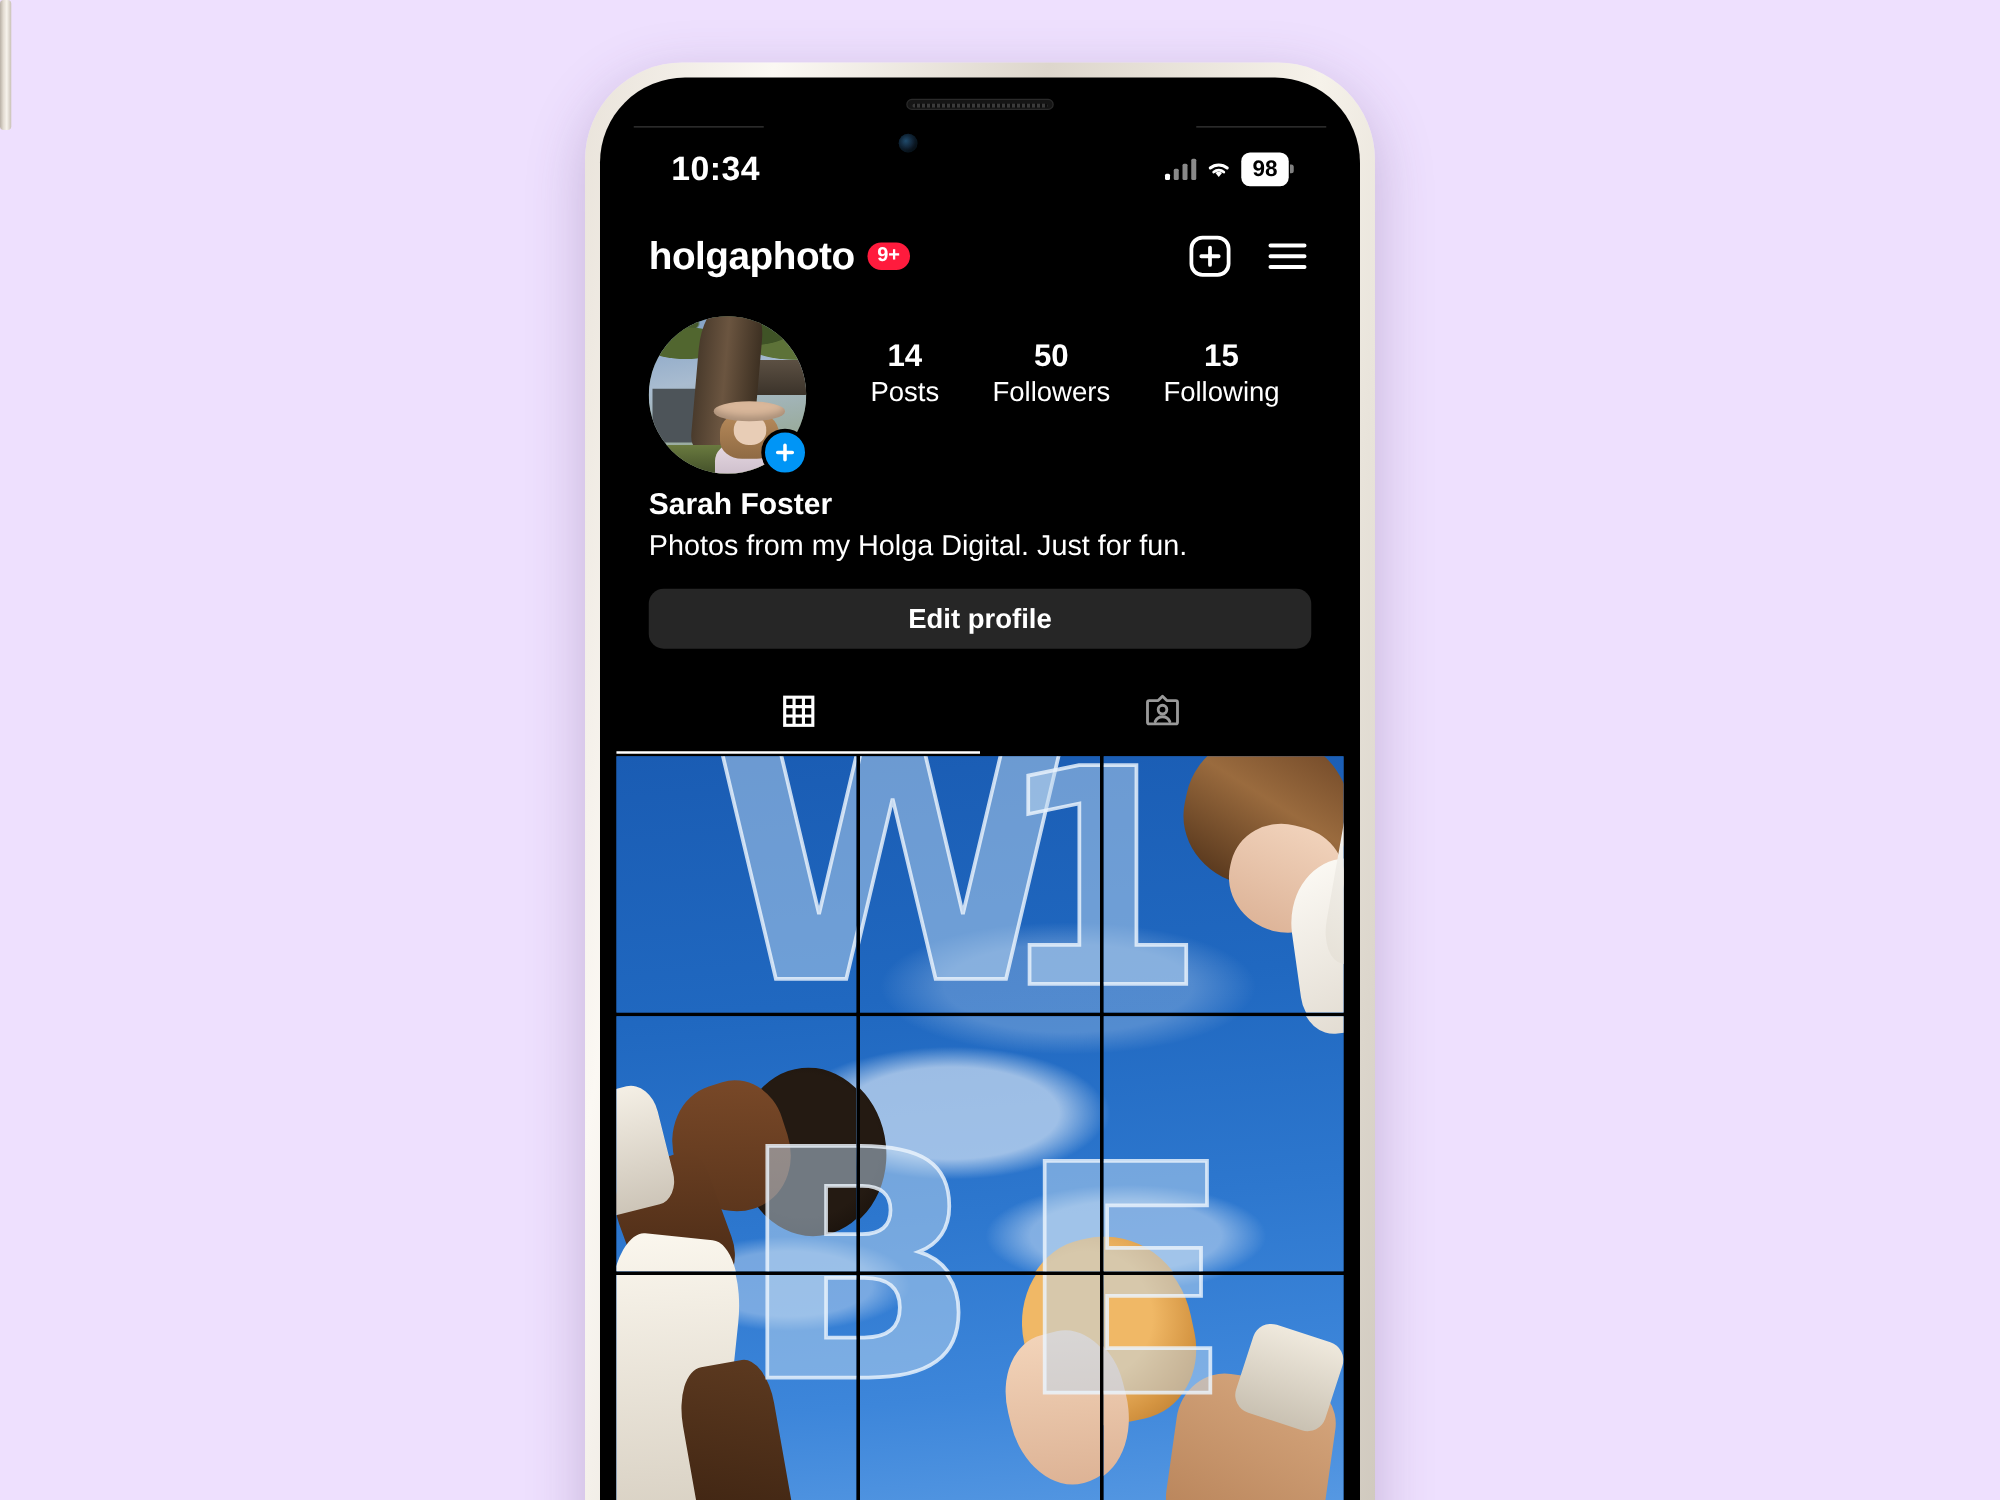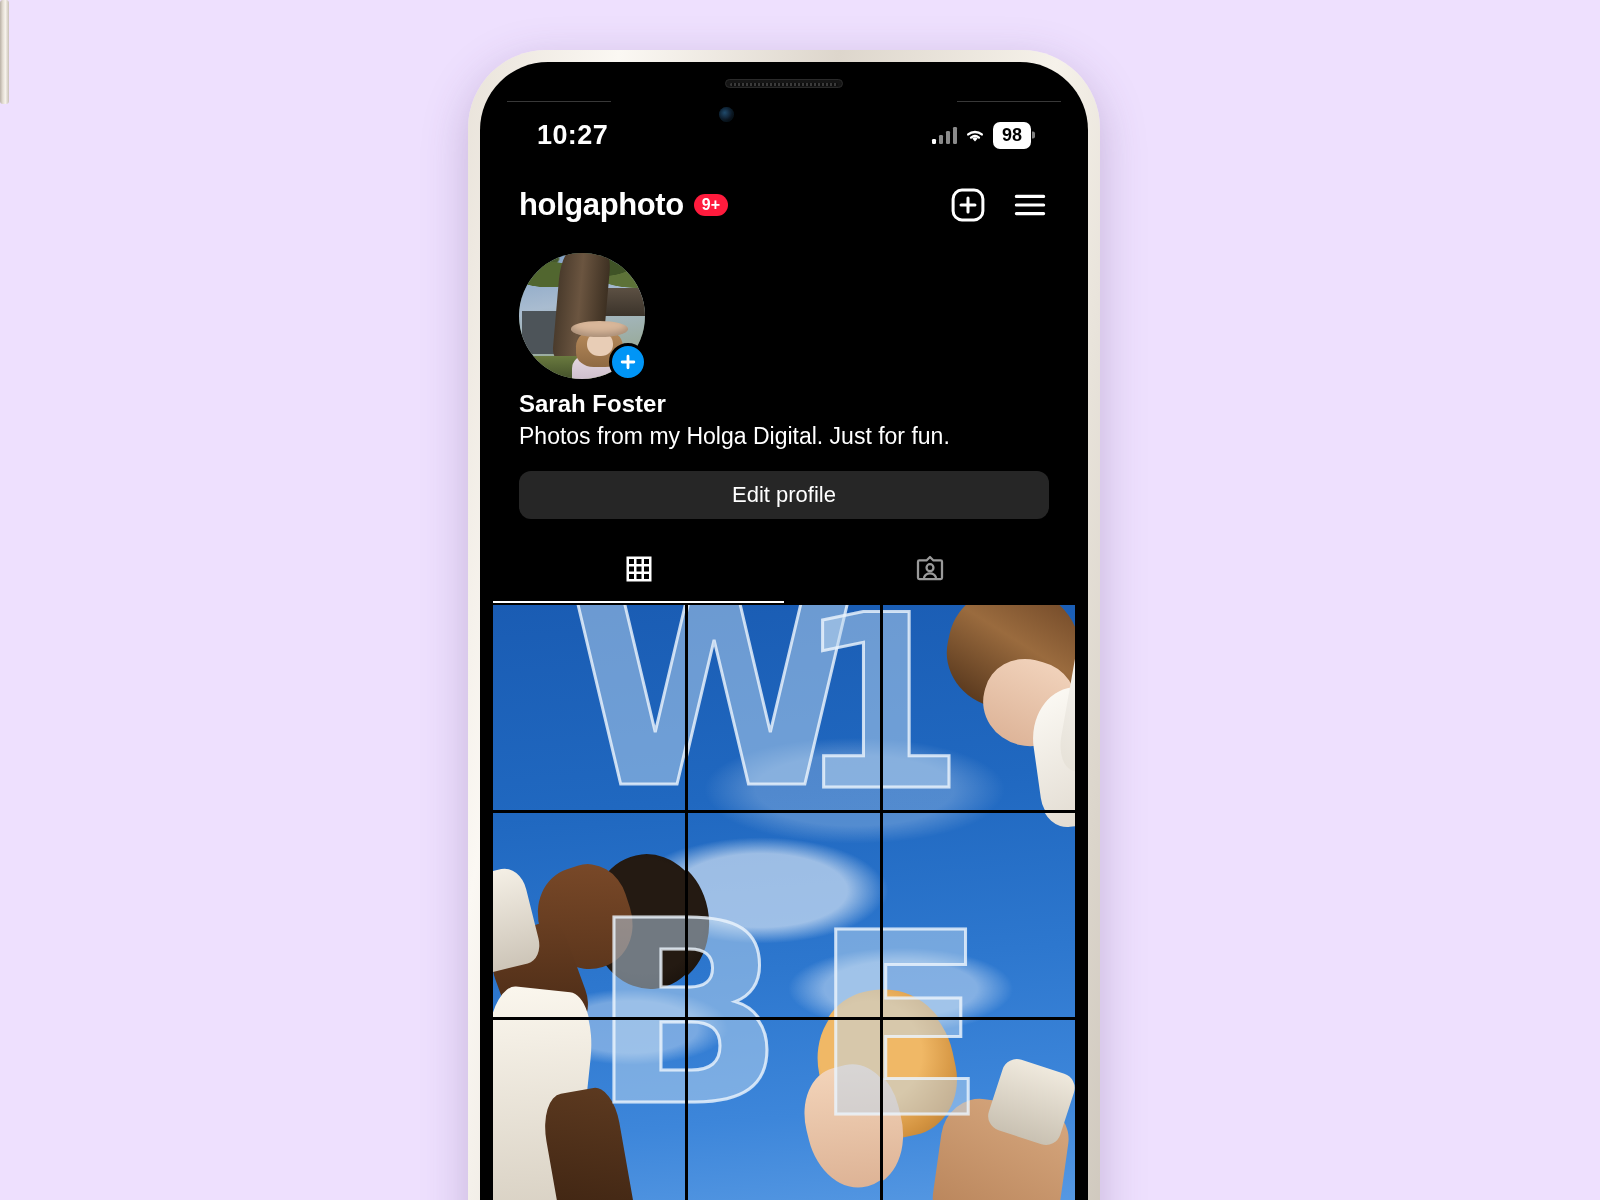--- a/index.html
+++ b/index.html
@@ -181,21 +181,21 @@
   }
 
   
   .actions {
     position:absolute; left:0; top:396px; width:100%;
     display:flex; gap:12px; padding:0 26px;
   }
   .act-btn {
     flex:1; background:#262626; color:#fff;
     border:none; border-radius:12px;
-    height:48px; font-size:22px; font-weight:400;
+    height:48px; font-size:22px; font-weight:700;
     font-family:"Liberation Sans", sans-serif;
     cursor:pointer;
   }
 
   
   .tabs {
     position:absolute; left:0; top:468px; width:100%; height:60px;
     display:flex;
   }
   .tab {
@@ -342,21 +342,21 @@
 
     <div class="bezel">
       <div class="screen">
 
         <div class="speaker"></div>
         <div class="camera"></div>
         <div class="hairline hl-l"></div>
         <div class="hairline hl-r"></div>
 
         <div class="statusbar">
-          <div class="clock">10:27</div>
+          <div class="clock">10:34</div>
           <div class="status-right">
             <span class="signal">
               <i></i>
                 <i></i>
                 <i></i>
                 <i></i>
             </span>
             <span class="wifi">
               <svg width="24" height="18" viewBox="0 0 24 18">
                 <path d="M12 15.6 14.6 12.4a4.1 4.1 0 0 0-5.2 0z" fill="#fff"></path>
@@ -404,20 +404,34 @@
                 <span class="av-hat"></span>
               </span>
             </div>
             <div class="av-plus">
               <svg width="20" height="20" viewBox="0 0 24 24">
                 <path d="M12 5v14M5 12h14" stroke="#fff" stroke-width="3.4" stroke-linecap="round"></path>
               </svg>
             </div>
           </div>
 
+          <div class="stats">
+            <div class="stat">
+              <div class="stat-num">14</div>
+              <div class="stat-label">Posts</div>
+            </div>
+            <div class="stat">
+              <div class="stat-num">50</div>
+              <div class="stat-label">Followers</div>
+            </div>
+            <div class="stat">
+              <div class="stat-num">15</div>
+              <div class="stat-label">Following</div>
+            </div>
+          </div>
         </div>
 
         <div class="name">Sarah Foster</div>
         <div class="bio">Photos from my Holga Digital. Just for fun.</div>
 
         <div class="actions">
           <button class="act-btn">Edit profile</button>
         </div>
 
         <div class="tabs">

